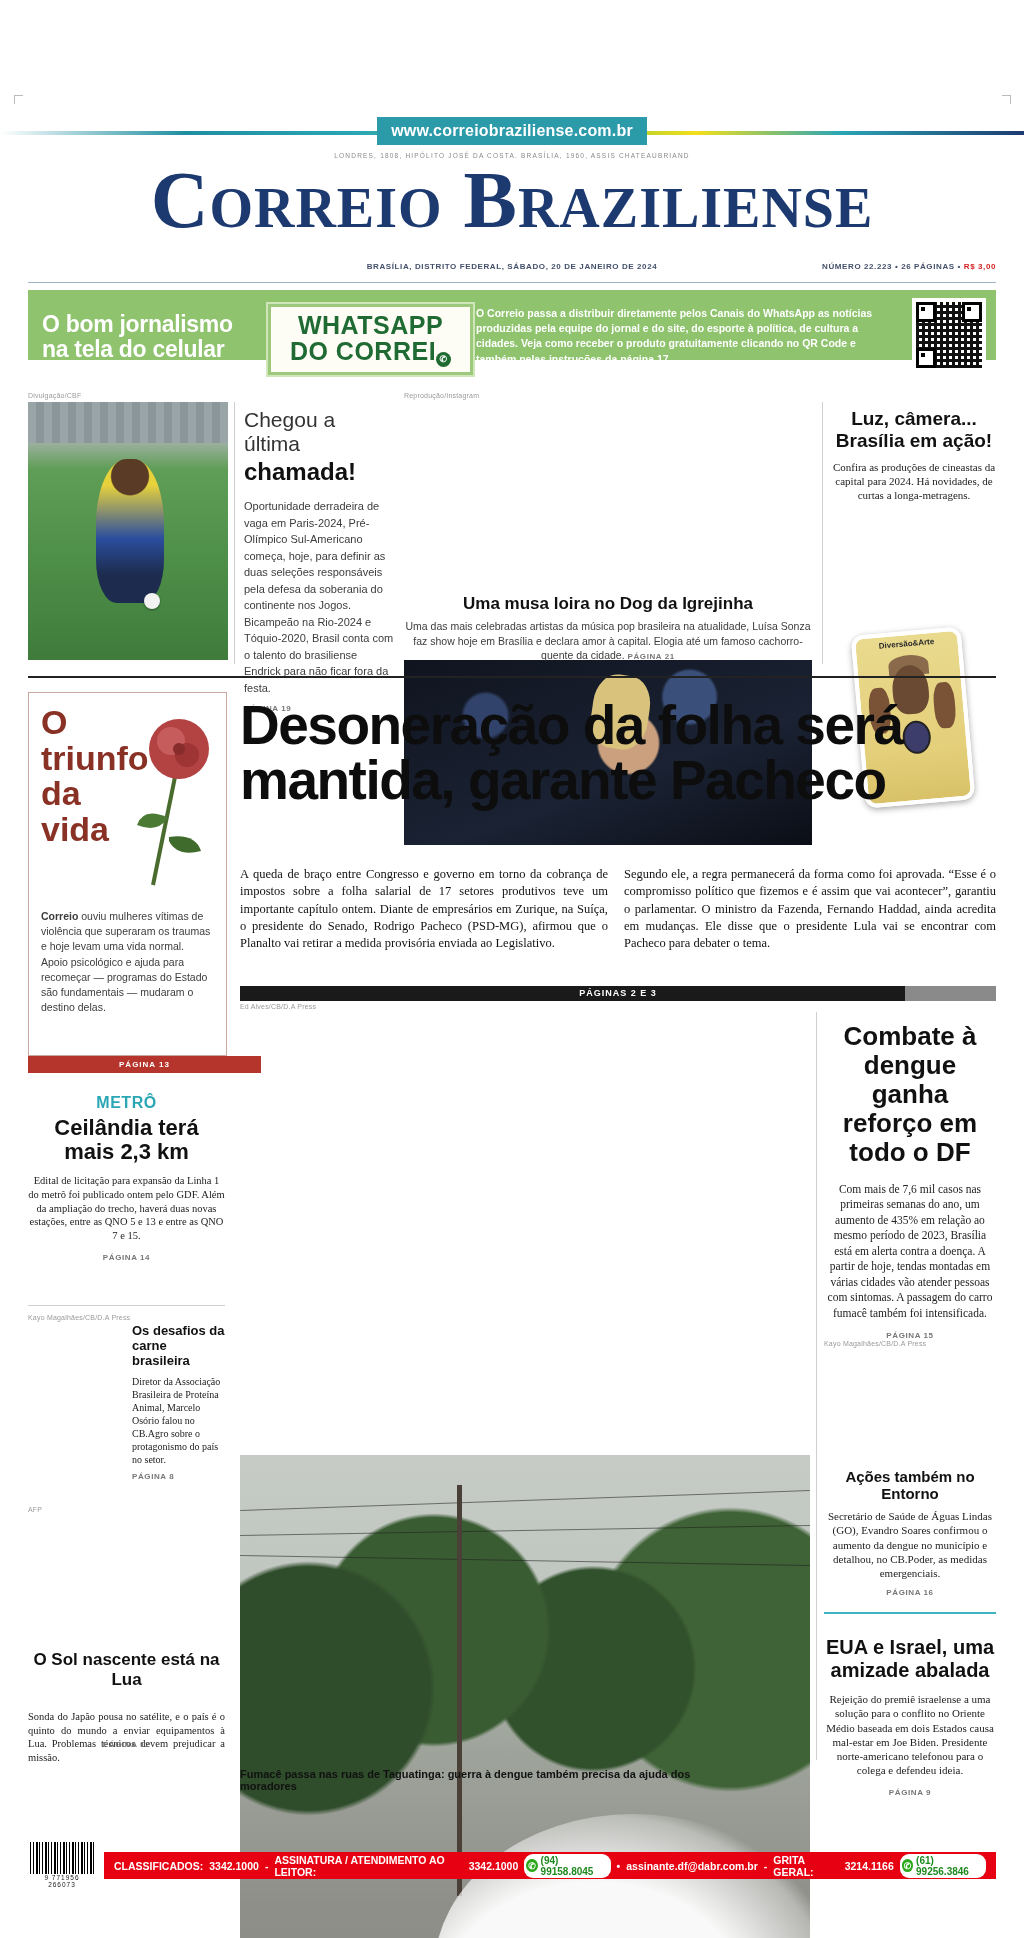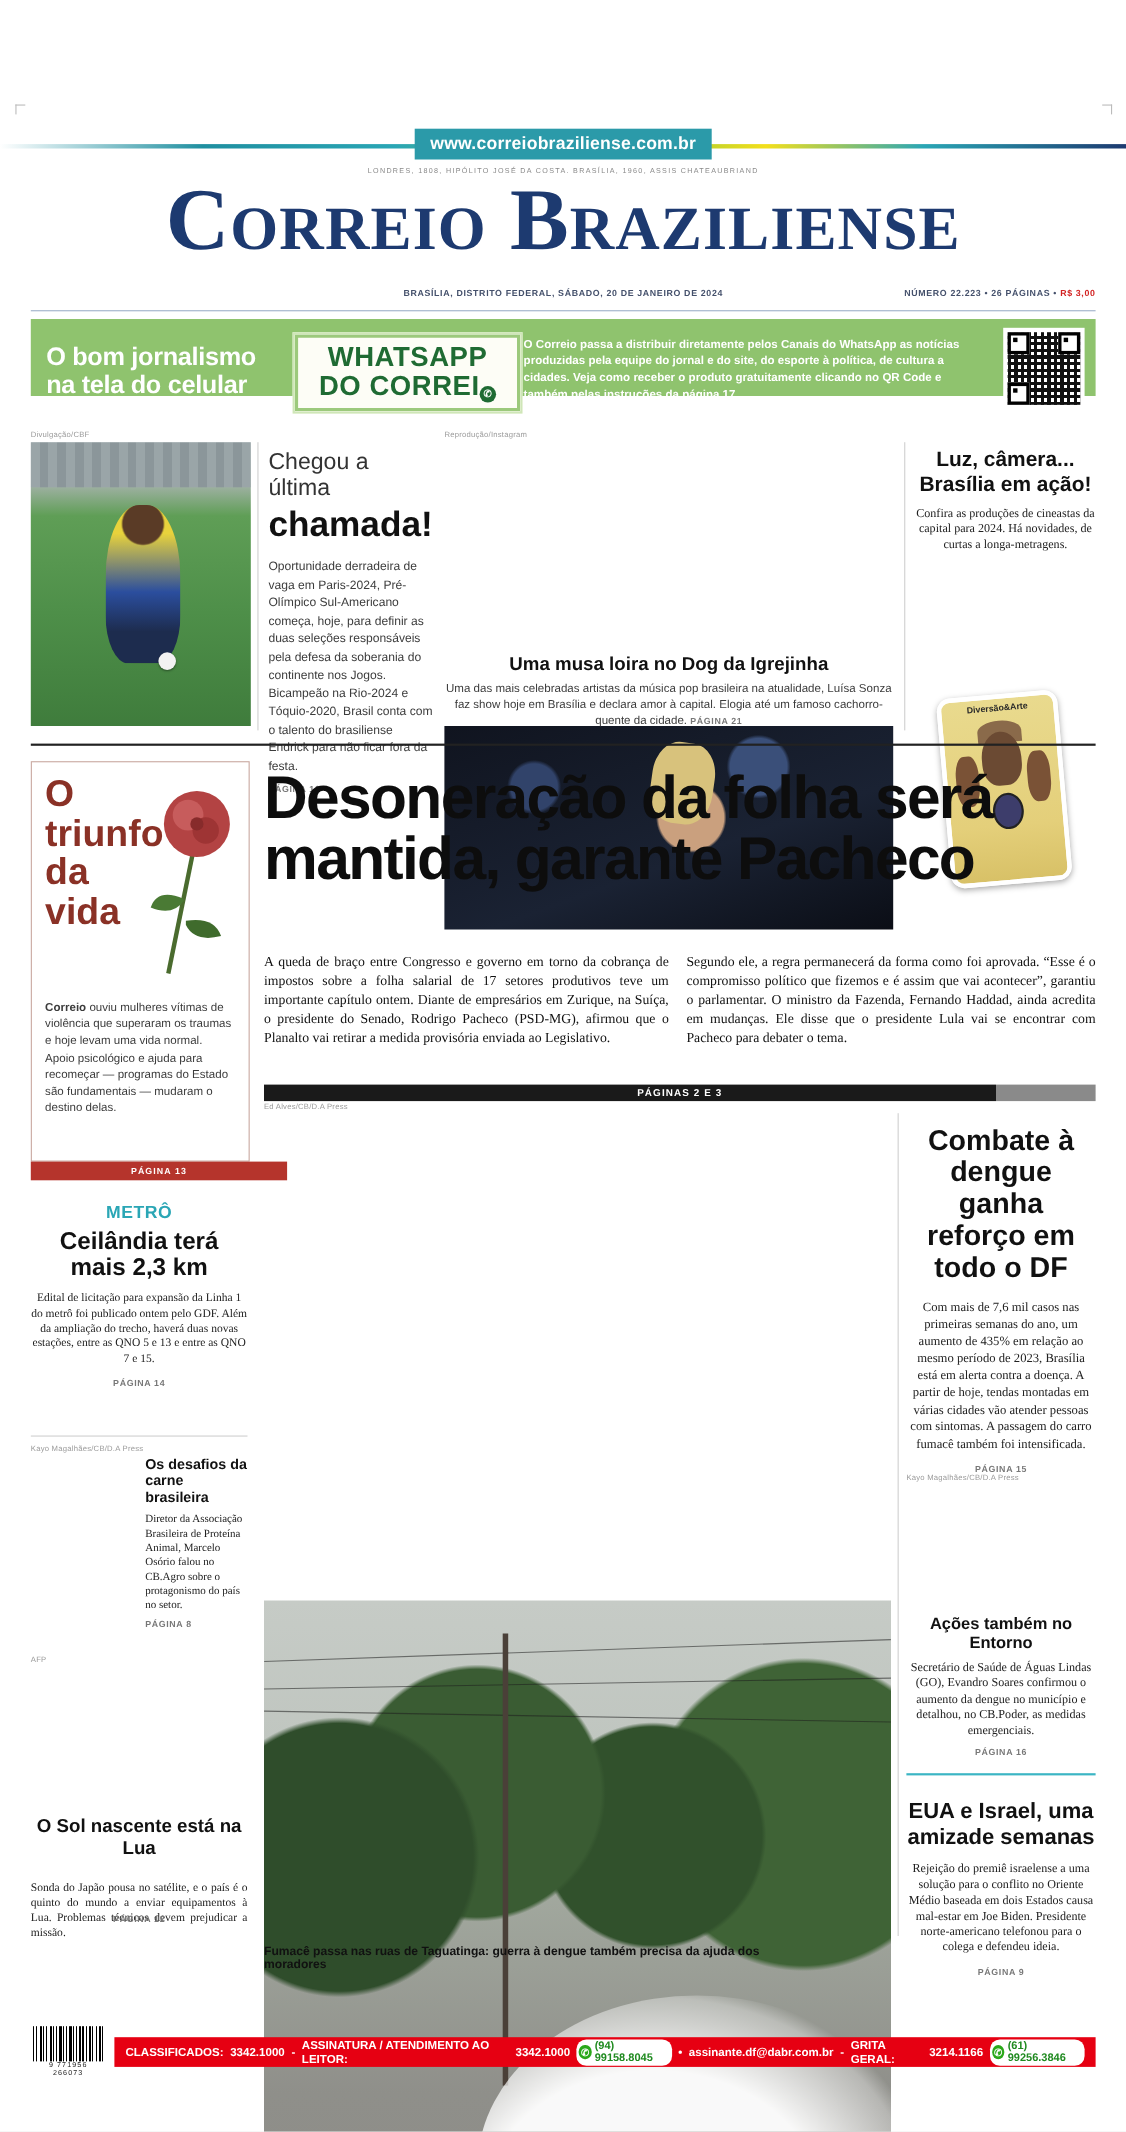--- a/index.html
+++ b/index.html
@@ -130,21 +130,21 @@
   <div class="abs ph soccer" style="left:28px;top:402px;width:200px;height:258px;">
     <div class="stand"></div>
     <div class="player"></div>
     <div class="ball"></div>
   </div>
 
   <div class="vrule abs" style="left:234px;top:402px;height:262px;"></div>
 
   <div class="abs" style="left:244px;top:408px;width:150px;">
     <div class="kicker">Chegou a última</div>
-    <div class="h-bold" style="font-size:32px;margin-top:2px;">chamada!</div>
+    <div class="h-bold" style="font-size:24px;margin-top:2px;">chamada!</div>
     <div class="body-sans" style="margin-top:12px;">Oportunidade derradeira de vaga em Paris-2024, Pré-Olímpico Sul-Americano começa, hoje, para definir as duas seleções responsáveis pela defesa da soberania do continente nos Jogos. Bicampeão na Rio-2024 e Tóquio-2020, Brasil conta com o talento do brasiliense Endrick para não ficar fora da festa.</div>
     <div class="pg" style="margin-top:8px;">PÁGINA 19</div>
   </div>
 
   <div class="abs credit" style="left:404px;top:392px;">Reprodução/Instagram</div>
   <div class="abs ph musa" style="left:404px;top:402px;width:408px;height:185px;">
     <div class="hair"></div>
   </div>
   <div class="abs center" style="left:404px;top:594px;width:408px;">
     <div class="h-bold" style="font-size:17px;">Uma musa loira no Dog da Igrejinha</div>
@@ -226,21 +226,21 @@
 
   <div class="abs center" style="left:824px;top:1468px;width:172px;">
     <div class="h-bold" style="font-size:15px;">Ações também no Entorno</div>
     <div class="body-serif" style="margin-top:7px;">Secretário de Saúde de Águas Lindas (GO), Evandro Soares confirmou o aumento da dengue no município e detalhou, no CB.Poder, as medidas emergenciais.</div>
     <div class="pg" style="margin-top:8px;">PÁGINA 16</div>
   </div>
 
   <div class="abs" style="left:824px;top:1612px;width:172px;height:2px;background:#3bb5c4;"></div>
 
   <div class="abs center" style="left:824px;top:1636px;width:172px;">
-    <div class="h-bold" style="font-size:20px;line-height:1.15;">EUA e Israel, uma amizade semanas</div>
+    <div class="h-bold" style="font-size:20px;line-height:1.15;">EUA e Israel, uma amizade abalada</div>
     <div class="body-serif" style="margin-top:10px;">Rejeição do premiê israelense a uma solução para o conflito no Oriente Médio baseada em dois Estados causa mal-estar em Joe Biden. Presidente norte-americano telefonou para o colega e defendeu ideia.</div>
     <div class="pg" style="margin-top:10px;">PÁGINA 9</div>
   </div>
 
   <div class="abs center" style="left:28px;top:1094px;width:197px;">
     <div class="teal" style="font-weight:800;font-size:16px;letter-spacing:.5px;">METRÔ</div>
     <div class="h-bold" style="font-size:22px;line-height:1.1;margin-top:4px;">Ceilândia terá mais 2,3 km</div>
     <div class="body-serif" style="margin-top:10px;font-size:10.5px;">Edital de licitação para expansão da Linha 1 do metrô foi publicado ontem pelo GDF. Além da ampliação do trecho, haverá duas novas estações, entre as QNO 5 e 13 e entre as QNO 7 e 15.</div>
     <div class="pg" style="margin-top:10px;">PÁGINA 14</div>
   </div>

